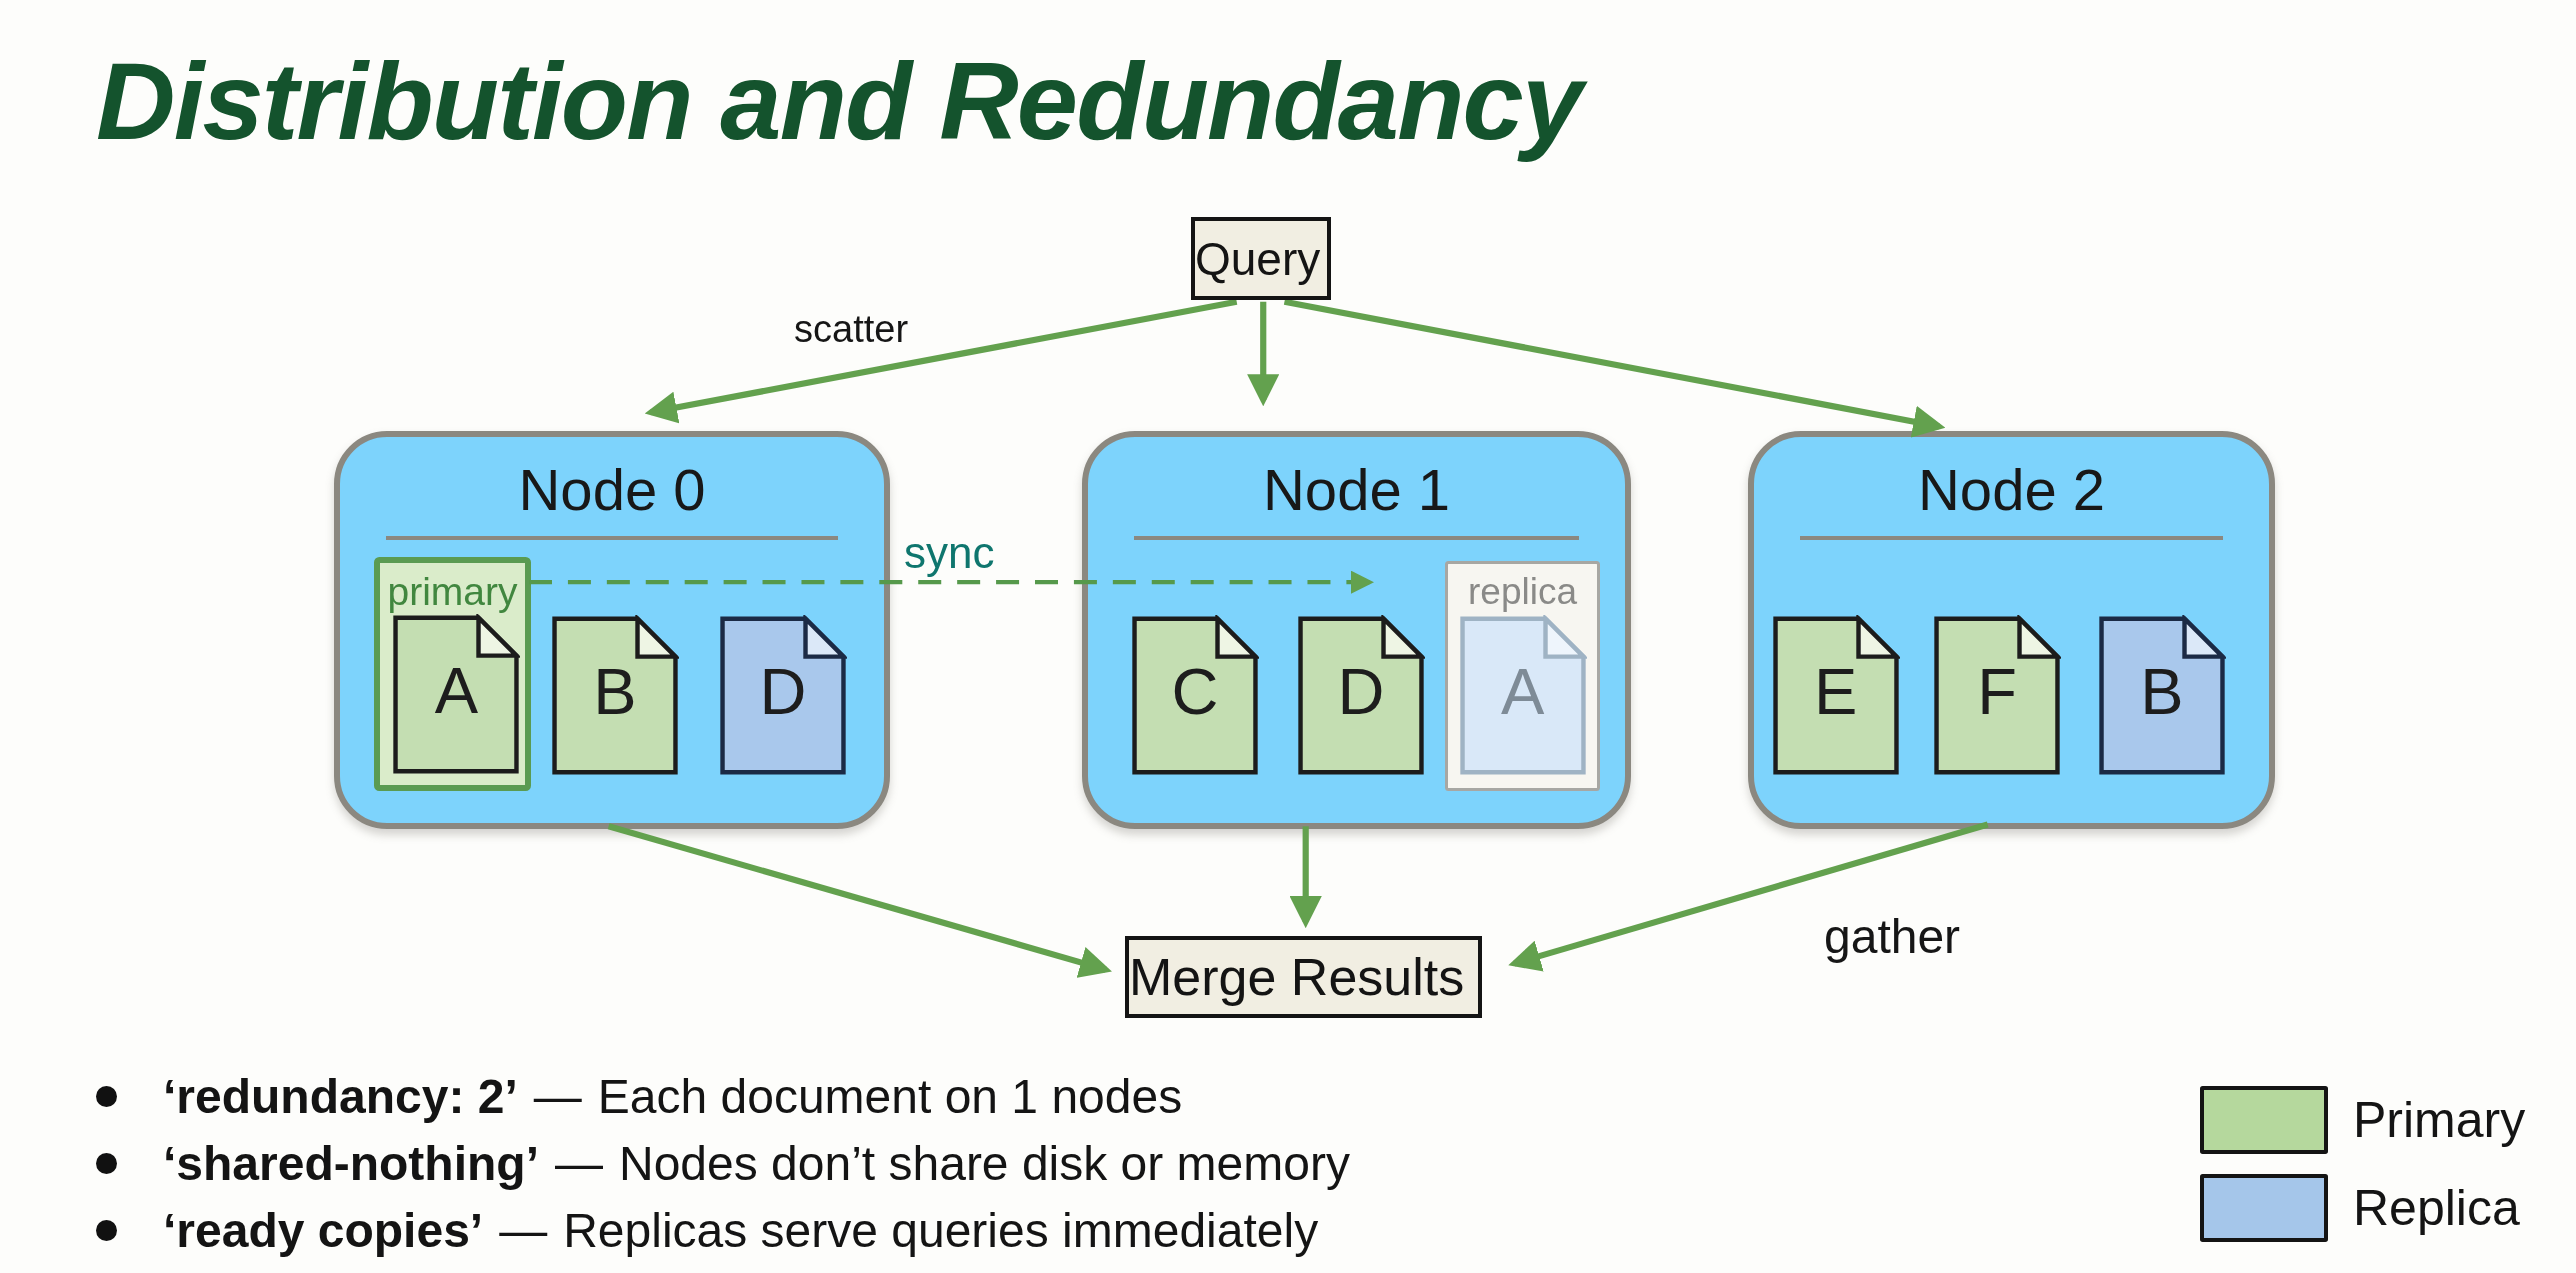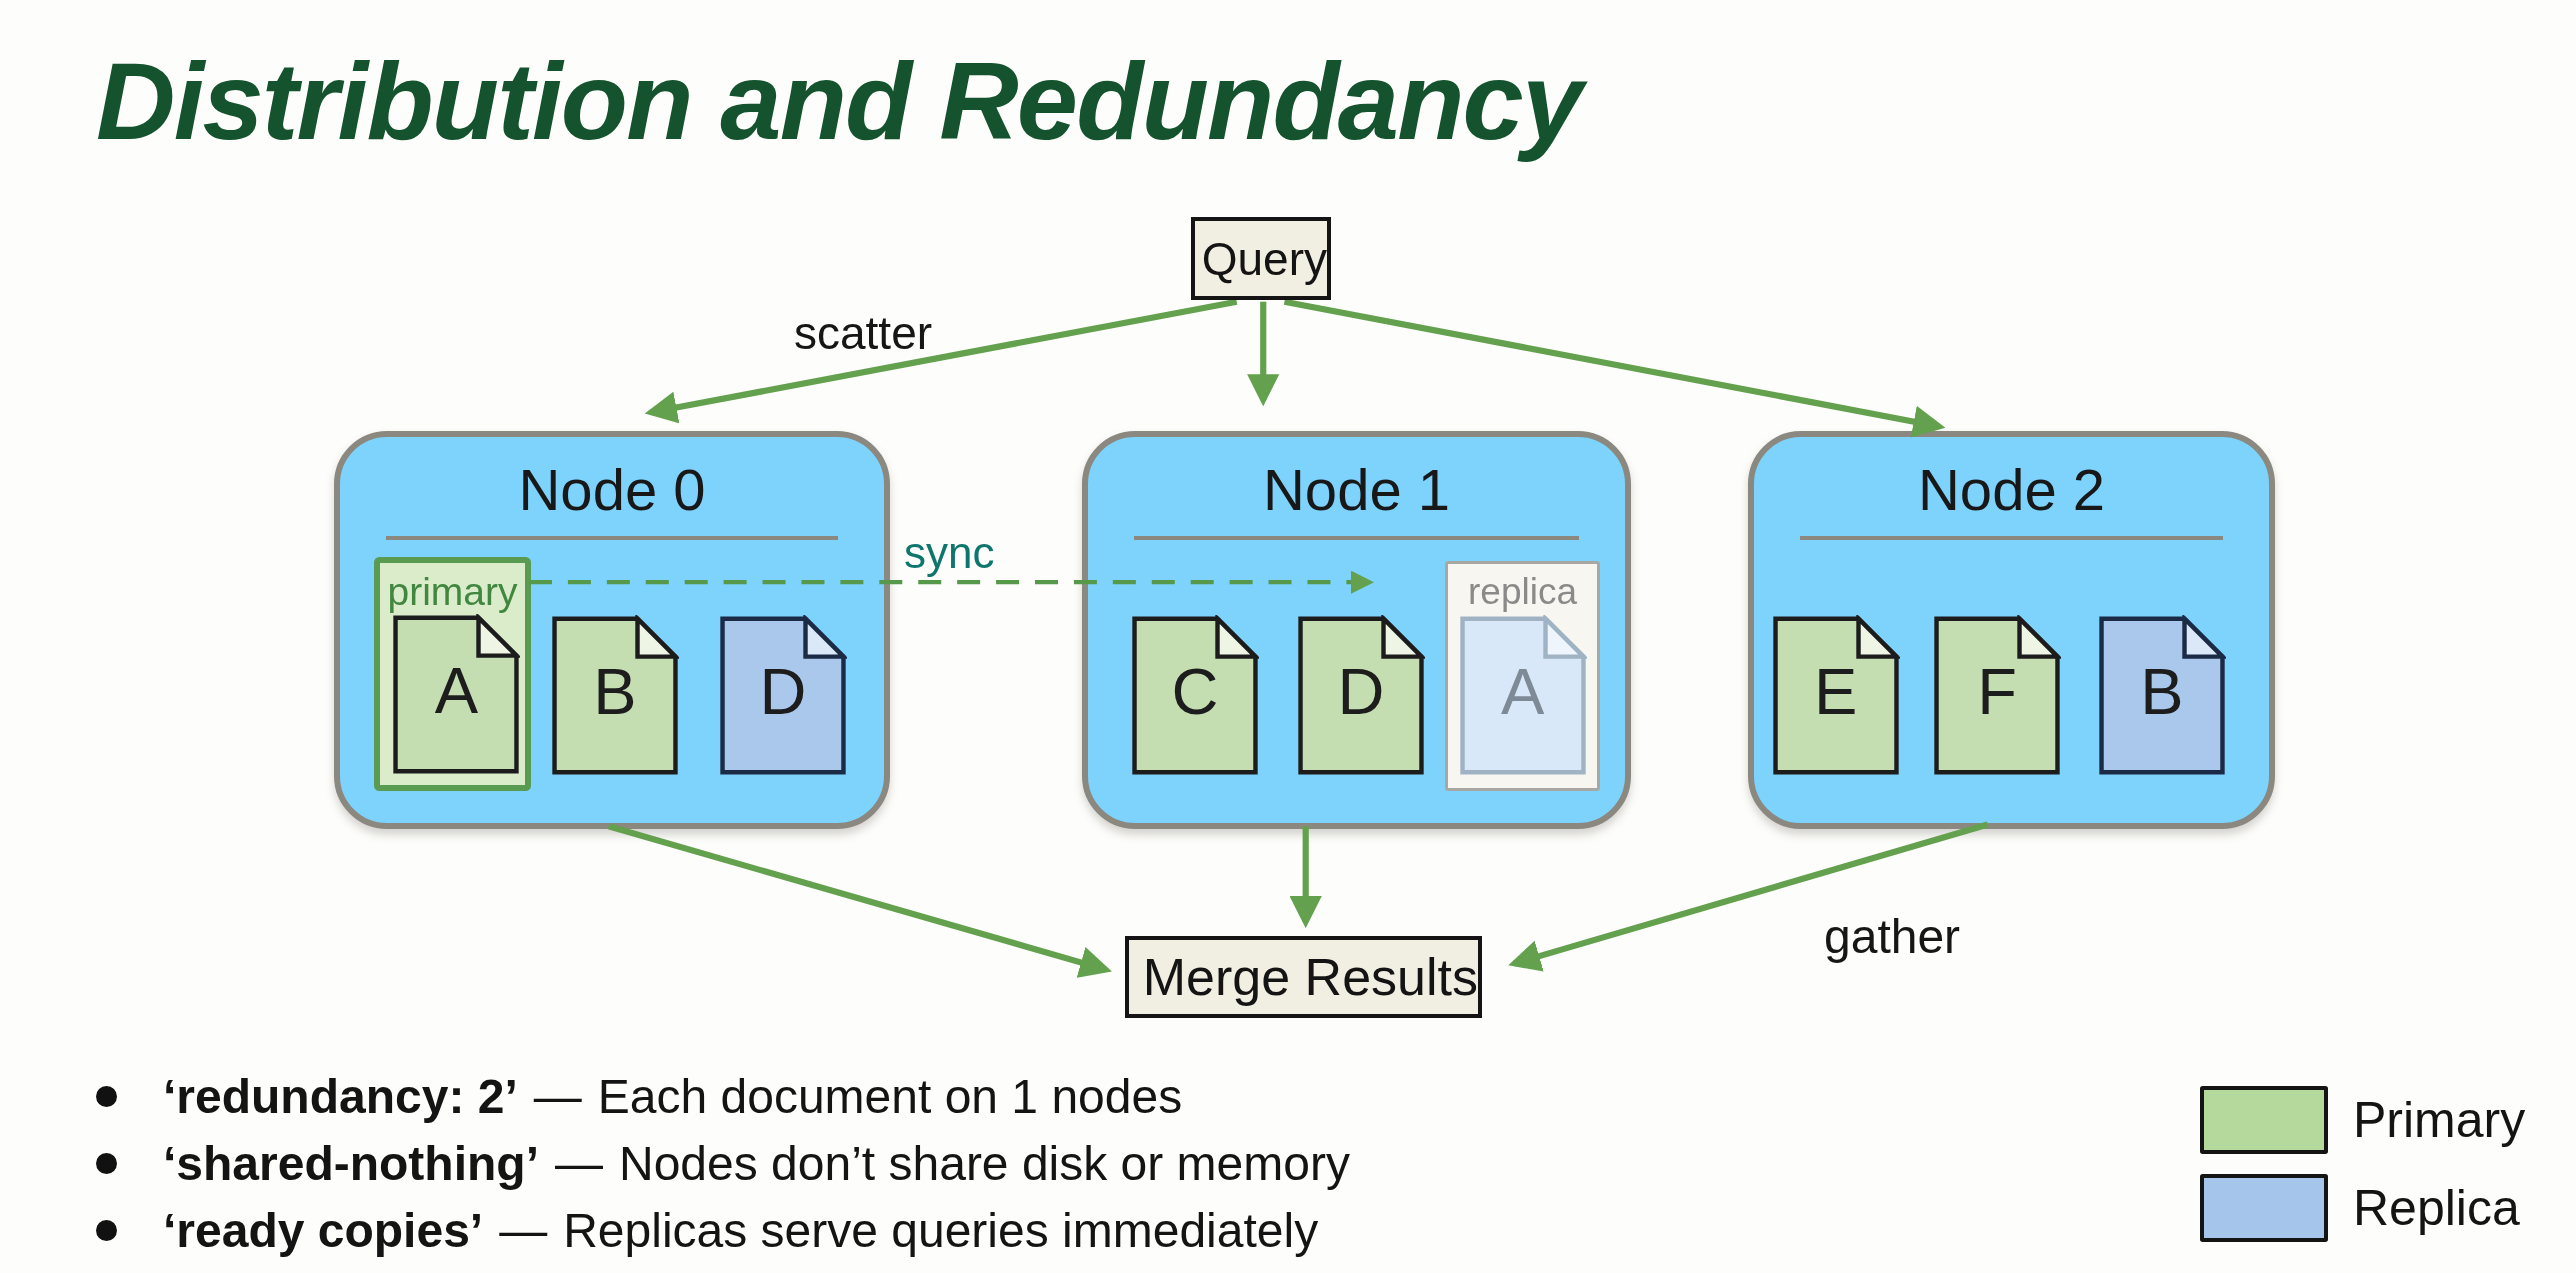--- a/index.html
+++ b/index.html
@@ -17,29 +17,29 @@
     letter-spacing:-1.8px;color:#14532d;white-space:nowrap;font-style:italic;
   }
 
   
   svg.arrows{left:0;top:0;width:2576px;height:1274px;z-index:6;pointer-events:none;}
   .arrow{stroke:#63a14e;stroke-width:7;fill:none;}
   .arrow-dashed{stroke:#56994b;stroke-width:5;fill:none;stroke-dasharray:26 18;}
 
   
   .io-box{
-    display:flex;align-items:center;justify-content:flex-end;
+    display:flex;align-items:center;justify-content:flex-start;
     background:#f1eee2;border:4.4px solid #141414;box-sizing:border-box;
     z-index:7;
   }
   .query-box{left:1191px;top:217px;width:140px;height:83px;font-size:46px;}
   .merge-box{left:1125px;top:936px;width:357px;height:82px;font-size:52px;}
 
   
-  .flow-label{font-size:46px;line-height:1;color:#161616;z-index:7;white-space:nowrap;}
+  .flow-label{font-size:38px;line-height:1;color:#161616;z-index:7;white-space:nowrap;}
   .scatter-label{left:794px;top:310px;}
   .gather-label{left:1824px;top:913px;font-size:48px;}
   .sync-label{left:904px;top:531px;font-size:44px;color:#0f766e;text-align:center;}
 
   
   .node{
     position:absolute;box-sizing:border-box;z-index:2;
     background:#7dd3fc;border:6.2px solid #8b8880;border-radius:53px;
     box-shadow:0 5.3px 8px rgba(110,108,100,0.28);
   }

